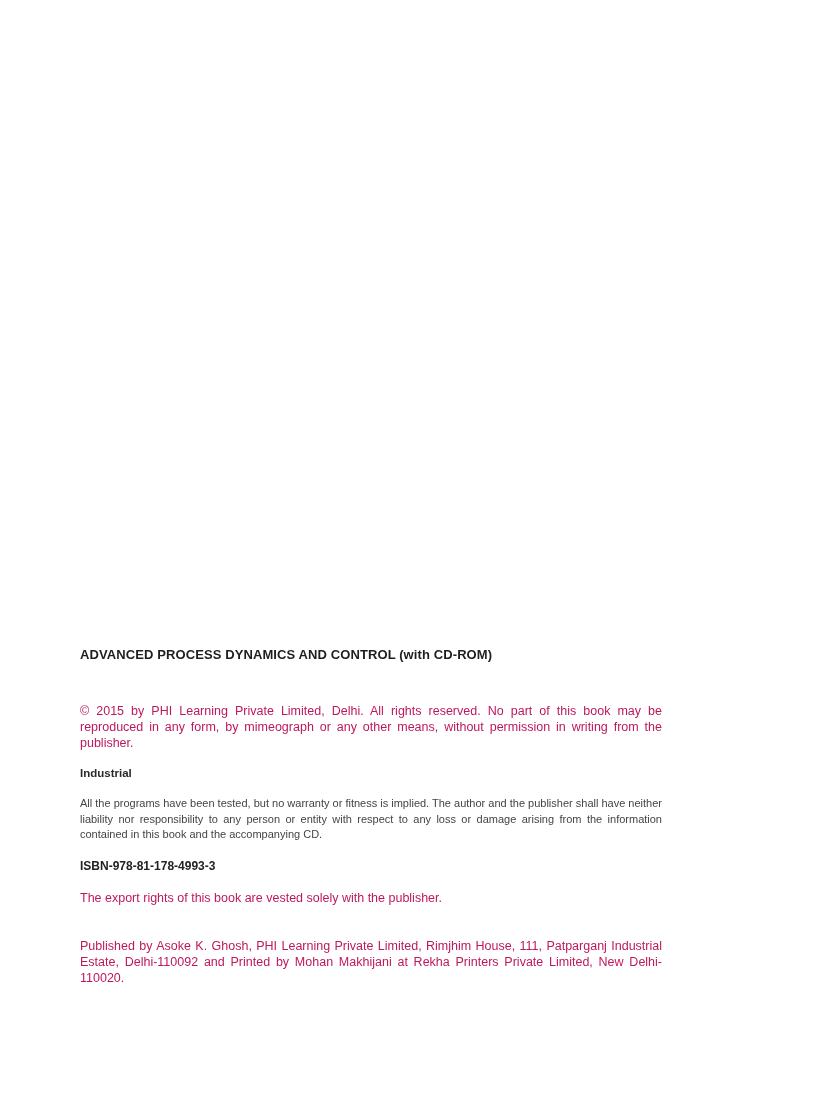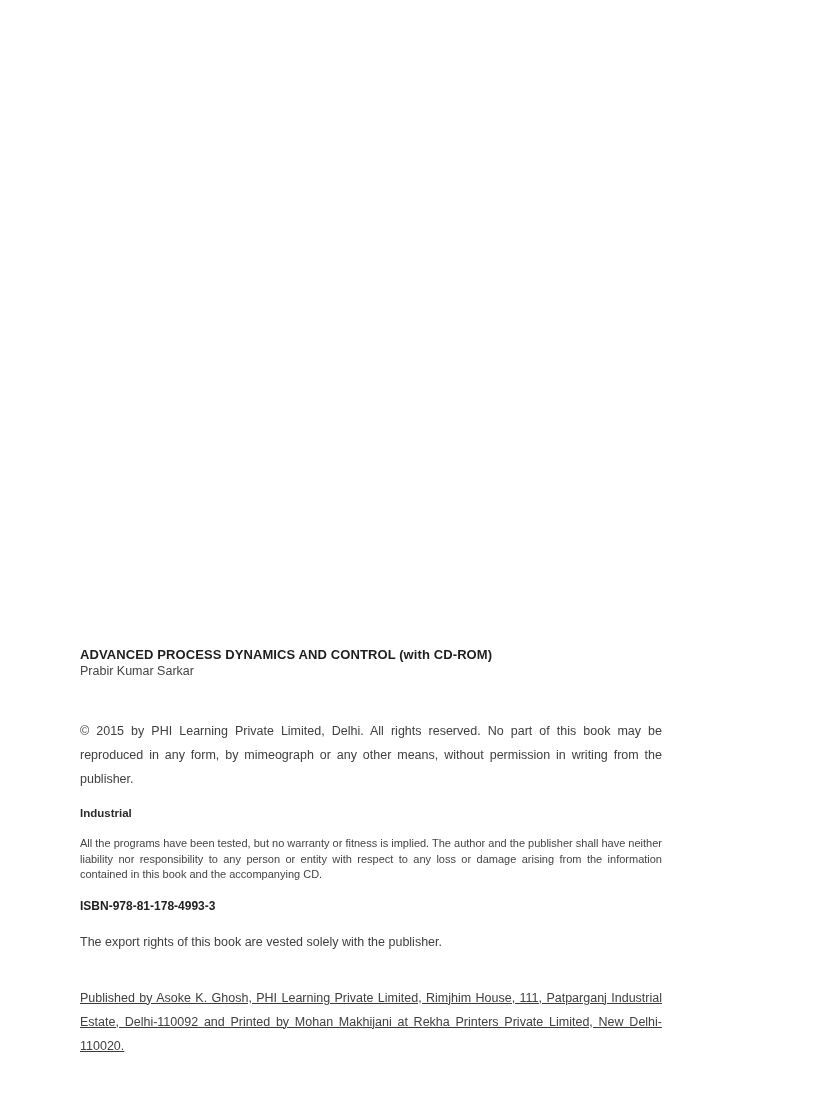--- a/index.html
+++ b/index.html
@@ -30,22 +30,22 @@
       letter-spacing: 0.1px;
     }
     .author {
       font-size: 12.5px;
       color: #444;
       line-height: 16px;
       margin: 0;
     }
     .para {
       font-size: 12.5px;
-      color: #404040;
-      line-height: 24px;
+      color: #be185d;
+      line-height: 16px;
       text-align: justify;
       margin: 0;
     }
     .small-head {
       font-size: 11.5px;
       font-weight: bold;
       color: #2a2a2a;
       line-height: 15px;
       margin: 0;
     }
@@ -61,29 +61,28 @@
       font-weight: bold;
       color: #222;
       line-height: 16px;
       margin: 0;
     }
     .copyright-block { margin-top: 40px; }
     .trademarks-block { margin-top: 15px; }
     .warning-block { margin-top: 15px; }
     .isbn-block { margin-top: 15px; }
     .export-block { margin-top: 16px; }
-    .published-block { margin-top: 32px; text-decoration: underline; }
+    .published-block { margin-top: 32px; }
   </style>
 </head>
 <body>
 
 <div class="page">
   <div>
     <p class="title">ADVANCED PROCESS DYNAMICS AND CONTROL (with CD-ROM)</p>
-    <p class="author">Prabir Kumar Sarkar</p>
   </div>
 
   <div class="copyright-block">
     <p class="para">© 2015 by PHI Learning Private Limited, Delhi. All rights reserved. No part of this book may be reproduced in any form, by mimeograph or any other means, without permission in writing from the publisher.</p>
   </div>
 
   <div class="trademarks-block">
     <p class="small-head">Industrial</p>
   </div>
 

